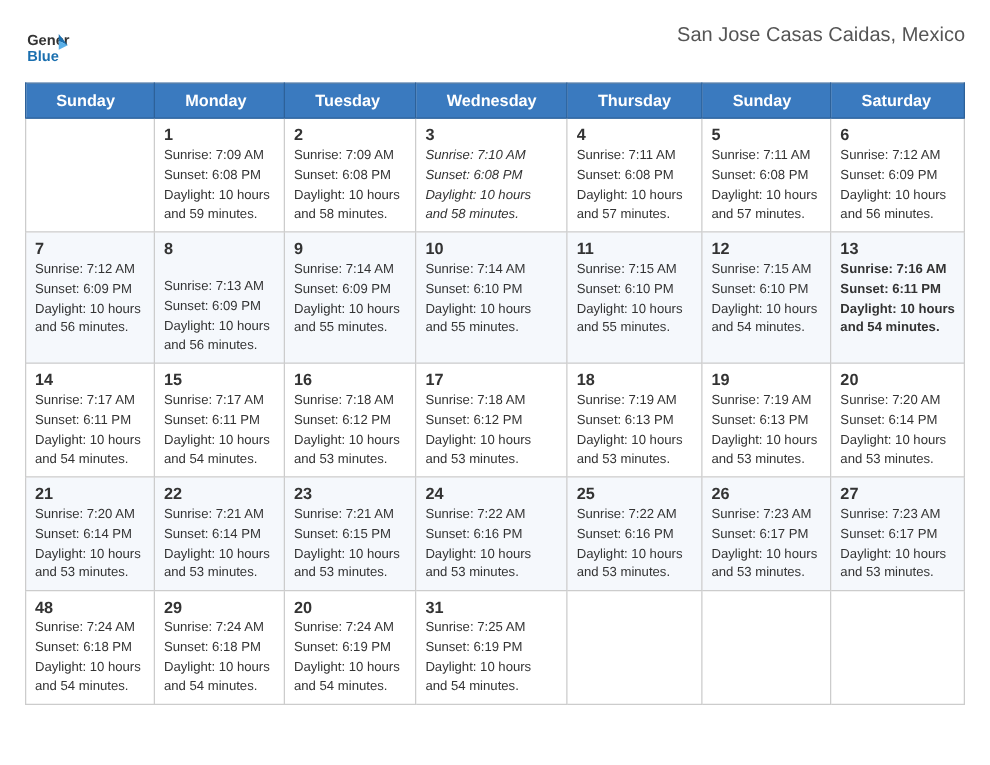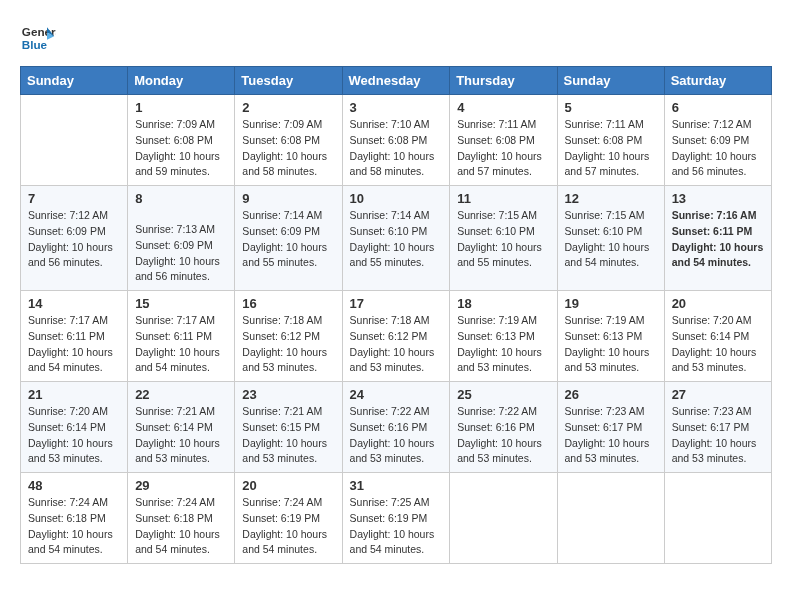--- a/index.html
+++ b/index.html
@@ -39,21 +39,21 @@
     }
     .calendar-table {
       width: 100%;
       border-collapse: collapse;
       border: 1px solid #ccc;
     }
     .calendar-table th {
       background-color: #3a7abf;
       color: white;
       text-align: left;
-      padding: 6px 6px;
+      padding: 6px 24px;
       font-size: 13px;
       font-weight: bold;
       border: 1px solid #2d6199;
     }
     .calendar-table td {
       border: 1px solid #ccc;
       vertical-align: top;
       padding: 5px 7px;
       font-size: 11px;
       color: #333;
@@ -85,20 +85,21 @@
 <div class="header-section">
   <div class="logo">
     <svg class="logo-icon" viewBox="0 0 40 40" xmlns="http://www.w3.org/2000/svg">
       <text x="2" y="18" font-size="13" font-weight="bold" fill="#333">General</text>
       <text x="2" y="32" font-size="13" font-weight="bold" fill="#1a6faf">Blue</text>
       <polygon points="30,8 38,18 30,14" fill="#1a6faf"></polygon>
       <polygon points="30,14 38,18 30,22" fill="#5ab0e8"></polygon>
     </svg>
   </div>
   <div class="title-section">
+    <div class="location-title">San Jose Casas Caidas, Mexico</div>
   </div>
 </div>
 
 <table class="calendar-table">
   <thead>
     <tr>
     <th>Sunday</th>
         <th>Monday</th>
         <th>Tuesday</th>
         <th>Wednesday</th>
@@ -119,21 +120,21 @@
         </td>
         <td>
           <span class="day-number">2</span>
           <div class="day-info" style="white-space: pre-line;">Sunrise: 7:09 AM
 Sunset: 6:08 PM
 Daylight: 10 hours
 and 58 minutes.</div>
         </td>
         <td>
           <span class="day-number">3</span>
-          <div class="day-info" style="white-space: pre-line;">Sunrise: 7:10 AM
+          <div class="day-info" style="white-space: pre-line; font-style: italic;">Sunrise: 7:10 AM
 Sunset: 6:08 PM
 Daylight: 10 hours
 and 58 minutes.</div>
         </td>
         <td>
           <span class="day-number">4</span>
           <div class="day-info" style="white-space: pre-line;">Sunrise: 7:11 AM
 Sunset: 6:08 PM
 Daylight: 10 hours
 and 57 minutes.</div>

